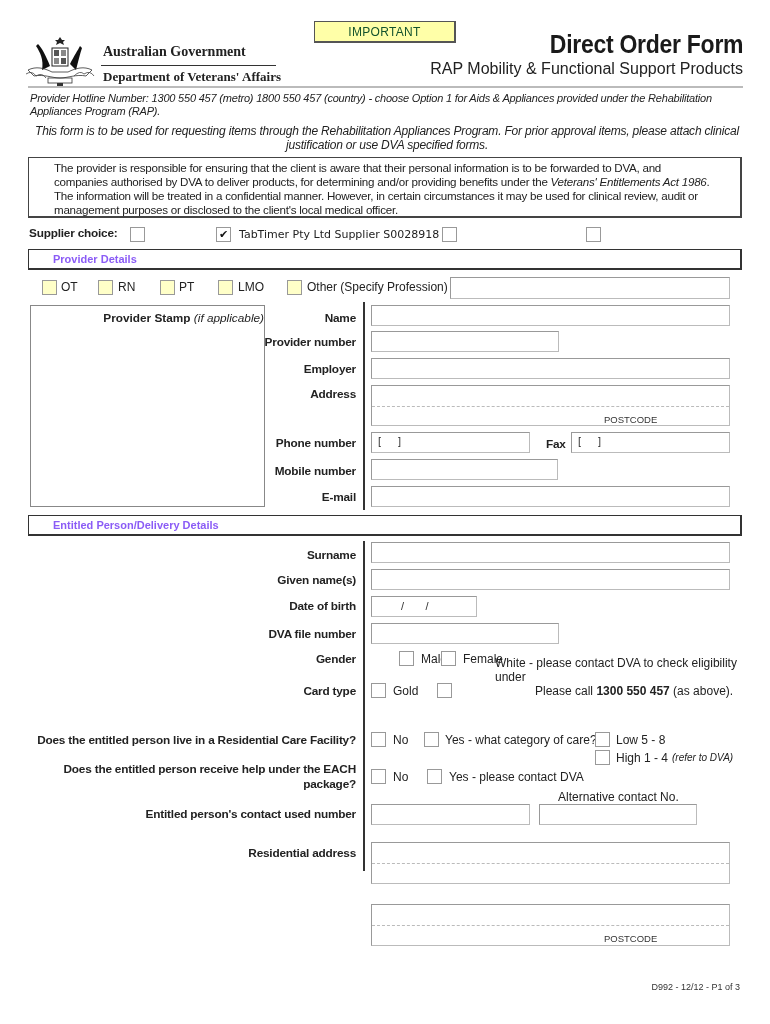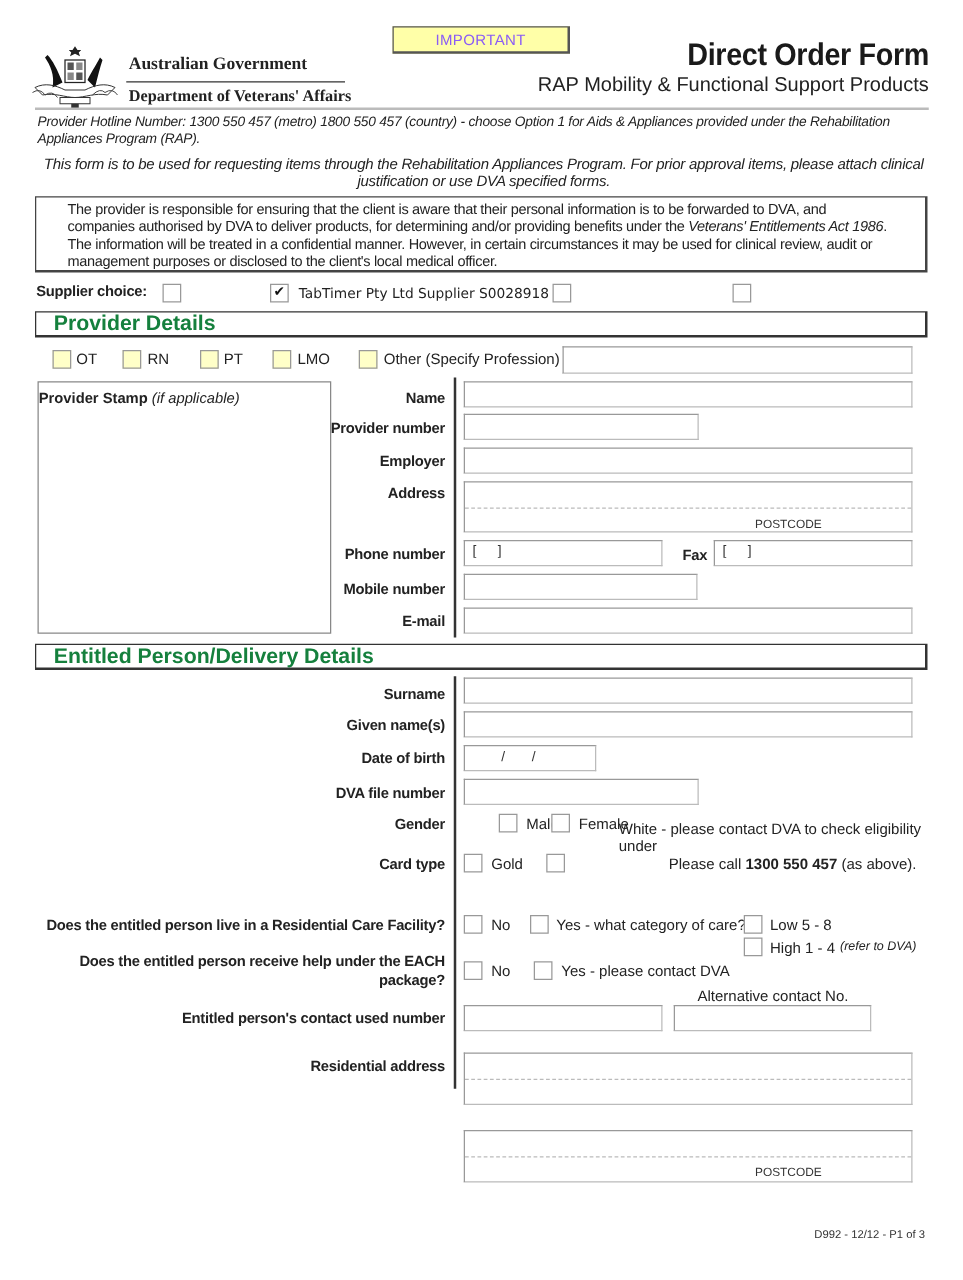--- a/index.html
+++ b/index.html
@@ -4,21 +4,21 @@
 <style>
   * { box-sizing: border-box; margin: 0; padding: 0; }
   html, body { width: 770px; height: 1024px; background: #fff; overflow: hidden; }
   body { position: relative; font-family: "Liberation Sans", sans-serif; color: #222; }
   .abs { position: absolute; }
   .serif { font-family: "Liberation Serif", serif; }
 
   #important-banner {
     left: 314px; top: 21px; width: 142px; height: 22px;
     background: #ffffa8; border: 1px solid #555; border-right-width: 2px; border-bottom-width: 2px;
-    font-size: 12px; color: #8b5cf6; text-align: center; line-height: 20px; letter-spacing: 0.3px;
+    font-size: 12px; color: #14532d; text-align: center; line-height: 20px; letter-spacing: 0.3px;
   }
   #crest { left: 20px; top: 34px; width: 80px; height: 56px; }
   #gov-name { left: 103px; top: 44px; font-size: 14px; font-weight: bold; color: #222; }
   #gov-rule { left: 101px; top: 65px; width: 175px; height: 1px; background: #333; }
   #dept-name { left: 103px; top: 69px; font-size: 13px; font-weight: bold; color: #222; }
 
   #form-title { right: 27px; top: 30px; font-size: 25px; font-weight: bold; color: #1a1a1a; letter-spacing: -0.3px; transform: scaleX(0.92); transform-origin: right top; }
   #form-subtitle { right: 27px; top: 60px; font-size: 16px; color: #222; }
   #header-rule { left: 28px; top: 86px; width: 715px; height: 2px; background: #bbb; }
 
@@ -32,21 +32,21 @@
   }
 
   .label-bold { font-weight: bold; font-size: 11.8px; color: #222; letter-spacing: -0.2px; }
   .cb { width: 15px; height: 15px; border: 1px solid #999; background: #fff; display: inline-block; }
   .cb.yellow { background: #ffffc8; border-color: #999; }
   .cb .check { font-size: 11px; line-height: 13px; display: block; text-align: center; color: #111; }
 
   .section-hdr {
     left: 28px; width: 714px; height: 21px;
     border: 1px solid #333; border-right-width: 2px; border-bottom-width: 2px;
-    padding-left: 14px; font-size: 17px; font-weight: bold; line-height: 18px; color: #15803d;
+    padding-left: 24px; font-size: 11px; font-weight: bold; line-height: 18px; color: #8b5cf6;
   }
 
   .field { border: 1px solid #999; border-right-color: #bbb; border-bottom-color: #bbb; background: #fff; }
   .field.dual .mid { position: absolute; left: 0; right: 0; top: 50%; border-top: 1px dashed #bbb; }
   .field-note { font-size: 9.5px; color: #333; position: absolute; }
   .bracket-text { font-size: 11px; color: #333; position: absolute; left: 6px; top: 2px; word-spacing: 14px; }
 
   .right-label { text-align: right; }
   .vline { background: #333; width: 2px; }
 
@@ -120,21 +120,21 @@
   <span class="cb yellow"></span>
   <span class="opt-text" style="margin-left:5px;">LMO</span>
 </div>
 <div class="abs" style="left:287px; top:279px; height:16px; display:flex; align-items:center;">
   <span class="cb yellow"></span>
   <span class="opt-text" style="margin-left:5px;">Other (Specify Profession)</span>
 </div>
 <div class="abs field" style="left:450px; top:277px; width:280px; height:22px;"></div>
 
 <div class="abs" style="left:30px; top:305px; width:235px; height:202px; border:1px solid #888;">
-  <div style="text-align:left; margin-top:5px; font-size:11.8px;">
+  <div style="text-align:right; margin-top:5px; font-size:11.8px;">
     <b>Provider Stamp</b>
     <i>(if applicable)</i>
   </div>
 </div>
 
 <div class="abs vline" style="left:363px; top:302px; height:208px;"></div>
 
 <div class="abs label-bold right-label" style="left:230px; width:126px; top:311px;">Name</div>
 <div class="abs label-bold right-label" style="left:230px; width:126px; top:335px;">Provider number</div>
 <div class="abs label-bold right-label" style="left:230px; width:126px; top:362px;">Employer</div>

